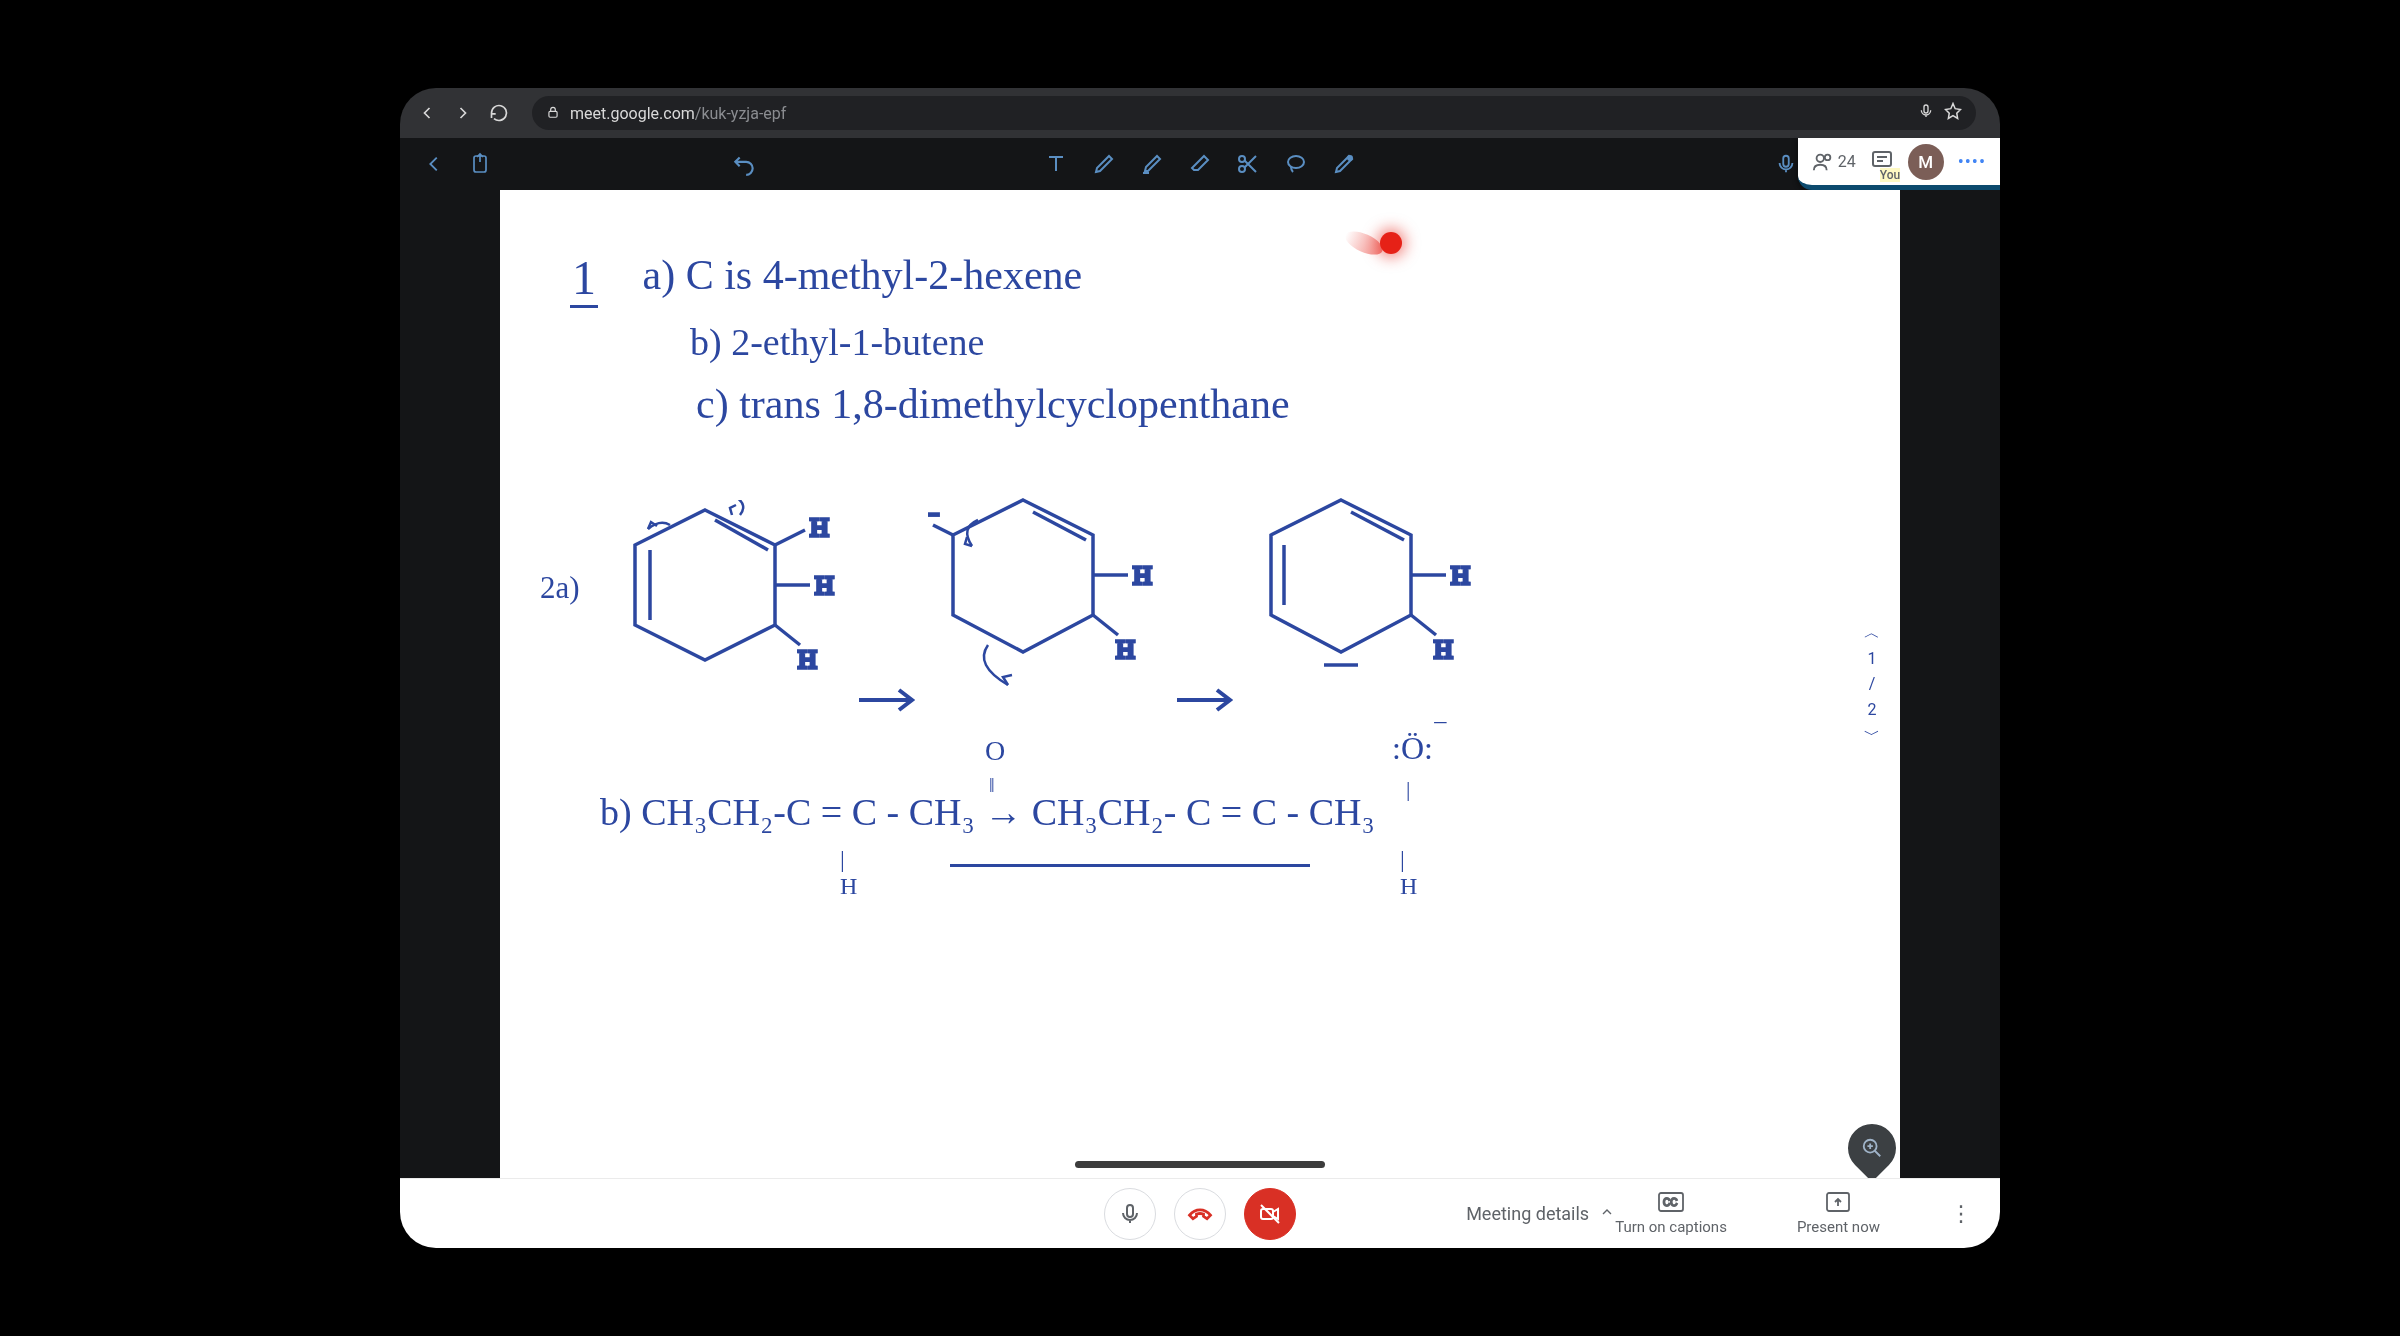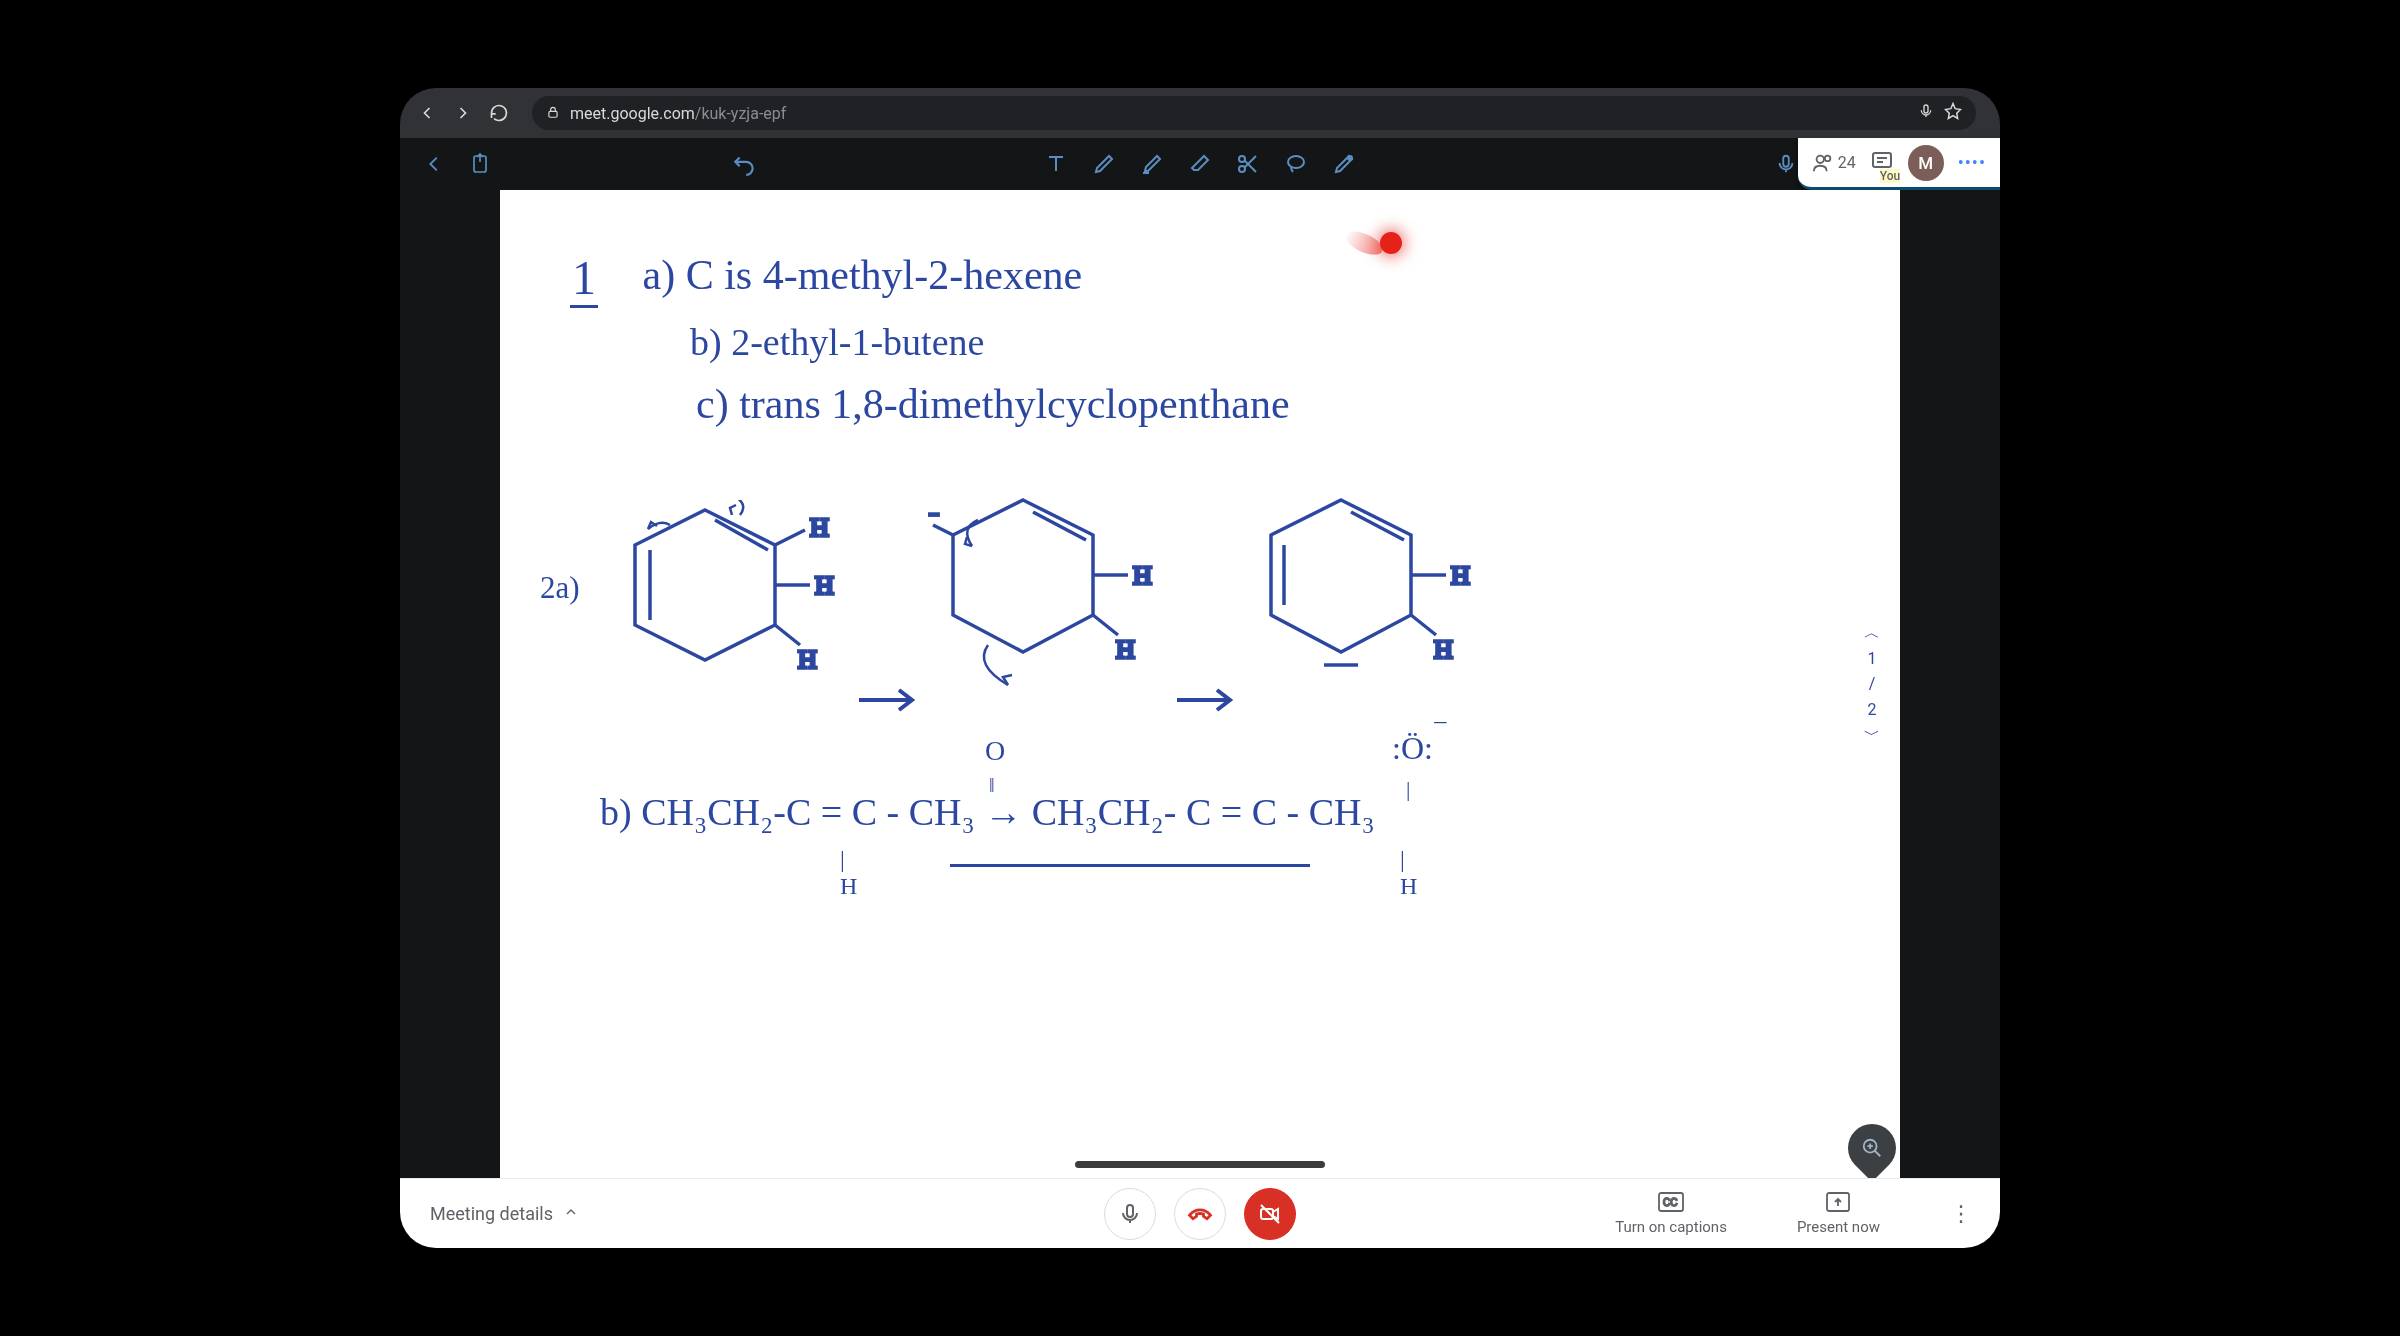--- a/index.html
+++ b/index.html
@@ -62,21 +62,21 @@
   }
   .tool-left{display:flex;gap:18px;align-items:center;}
   .tool-center{position:absolute;left:50%;transform:translateX(-50%);display:flex;gap:20px;align-items:center;}
   .tool-right{position:absolute;right:200px;display:flex;gap:18px;align-items:center;}
   .tool-icon{width:28px;height:28px;display:flex;align-items:center;justify-content:center;}
   .tool-icon svg{stroke:#5a8ec2;fill:none;}
   .undo svg{stroke:#5a8ec2;}
   .meet-pill{
     position:absolute;top:0;right:0;height:52px;background:#fff;border-radius:0 0 0 14px;
     display:flex;align-items:center;gap:14px;padding:0 14px;box-shadow:-2px 2px 4px rgba(0,0,0,.3);
-    border-bottom: 3px solid #0c4a6e;
+    border-bottom: 5px solid #0c4a6e;
     text-align: right;
   }
   .ppl{display:flex;align-items:center;gap:4px;color:#5f6368;font-size:16px;}
   .chat-ic svg{stroke:#5f6368;}
   .avatar{width:36px;height:36px;border-radius:50%;background:#7b5e57;color:#fff;display:flex;align-items:center;justify-content:center;font-size:17px;font-weight:500;position:relative;}
   .you-label{position:absolute;bottom:-2px;left:-28px;font-size:12px;color:#5f6368;background:#fef9c3;}
   .dots{color:#4285f4;font-size:18px;letter-spacing:1px;}
   .presentation-area{
     position:absolute;top:102px;bottom:70px;left:0;right:0;
     background:#141517;display:flex;justify-content:center;
@@ -95,21 +95,21 @@
   .q2label{top:350px;left:40px;font-size:31px;}
   .structures{position:absolute;top:300px;left:120px;width:1250px;height:240px;}
   .lineb{top:570px;left:100px;font-size:38px;}
   .atom-o{position:absolute;top:540px;left:892px;font-family:"Comic Sans MS",cursive;color:#2c47a0;font-size:32px;}
   .atom-o2{position:absolute;top:545px;left:485px;font-family:"Comic Sans MS",cursive;color:#2c47a0;font-size:28px;}
   .side-pager{position:absolute;right:20px;top:50%;transform:translateY(-50%);color:#2c47a0;font-size:16px;text-align:center;line-height:1.6;}
   .zoom-bubble{position:absolute;right:4px;bottom:6px;width:48px;height:48px;border-radius:50% 50% 0 50%;background:#3c4043;transform:rotate(45deg);display:flex;align-items:center;justify-content:center;}
   .zoom-bubble svg{transform:rotate(-45deg);stroke:#9fb3c8;}
   .bottom-bar{
     position:absolute;bottom:0;left:0;right:0;height:70px;background:#fff;border-radius:0 0 36px 36px;
-    display:flex;align-items:center;padding:0 30px;justify-content:space-between;border-top:1px solid rgba(0,0,0,.08);
+    display:flex;align-items:center;padding:0 30px;justify-content:flex-end;border-top:1px solid rgba(0,0,0,.08);
   }
   .meeting-details{display:flex;align-items:center;gap:10px;color:#5f6368;font-size:18px;cursor:pointer;}
   .call-controls{position:absolute;left:50%;transform:translateX(-50%);display:flex;gap:18px;align-items:center;}
   .circ{width:52px;height:52px;border-radius:50%;border:1px solid #dadce0;display:flex;align-items:center;justify-content:center;cursor:pointer;}
   .circ.red{background:#d93025;border-color:#d93025;}
   .circ svg{stroke:#5f6368;}
   .circ.red svg{stroke:#fff;}
   .circ.hangup svg{stroke:#d93025;}
   .bottom-right{display:flex;gap:70px;align-items:center;}
   .br-item{display:flex;flex-direction:column;align-items:center;gap:6px;color:#5f6368;font-size:15px;cursor:pointer;}

